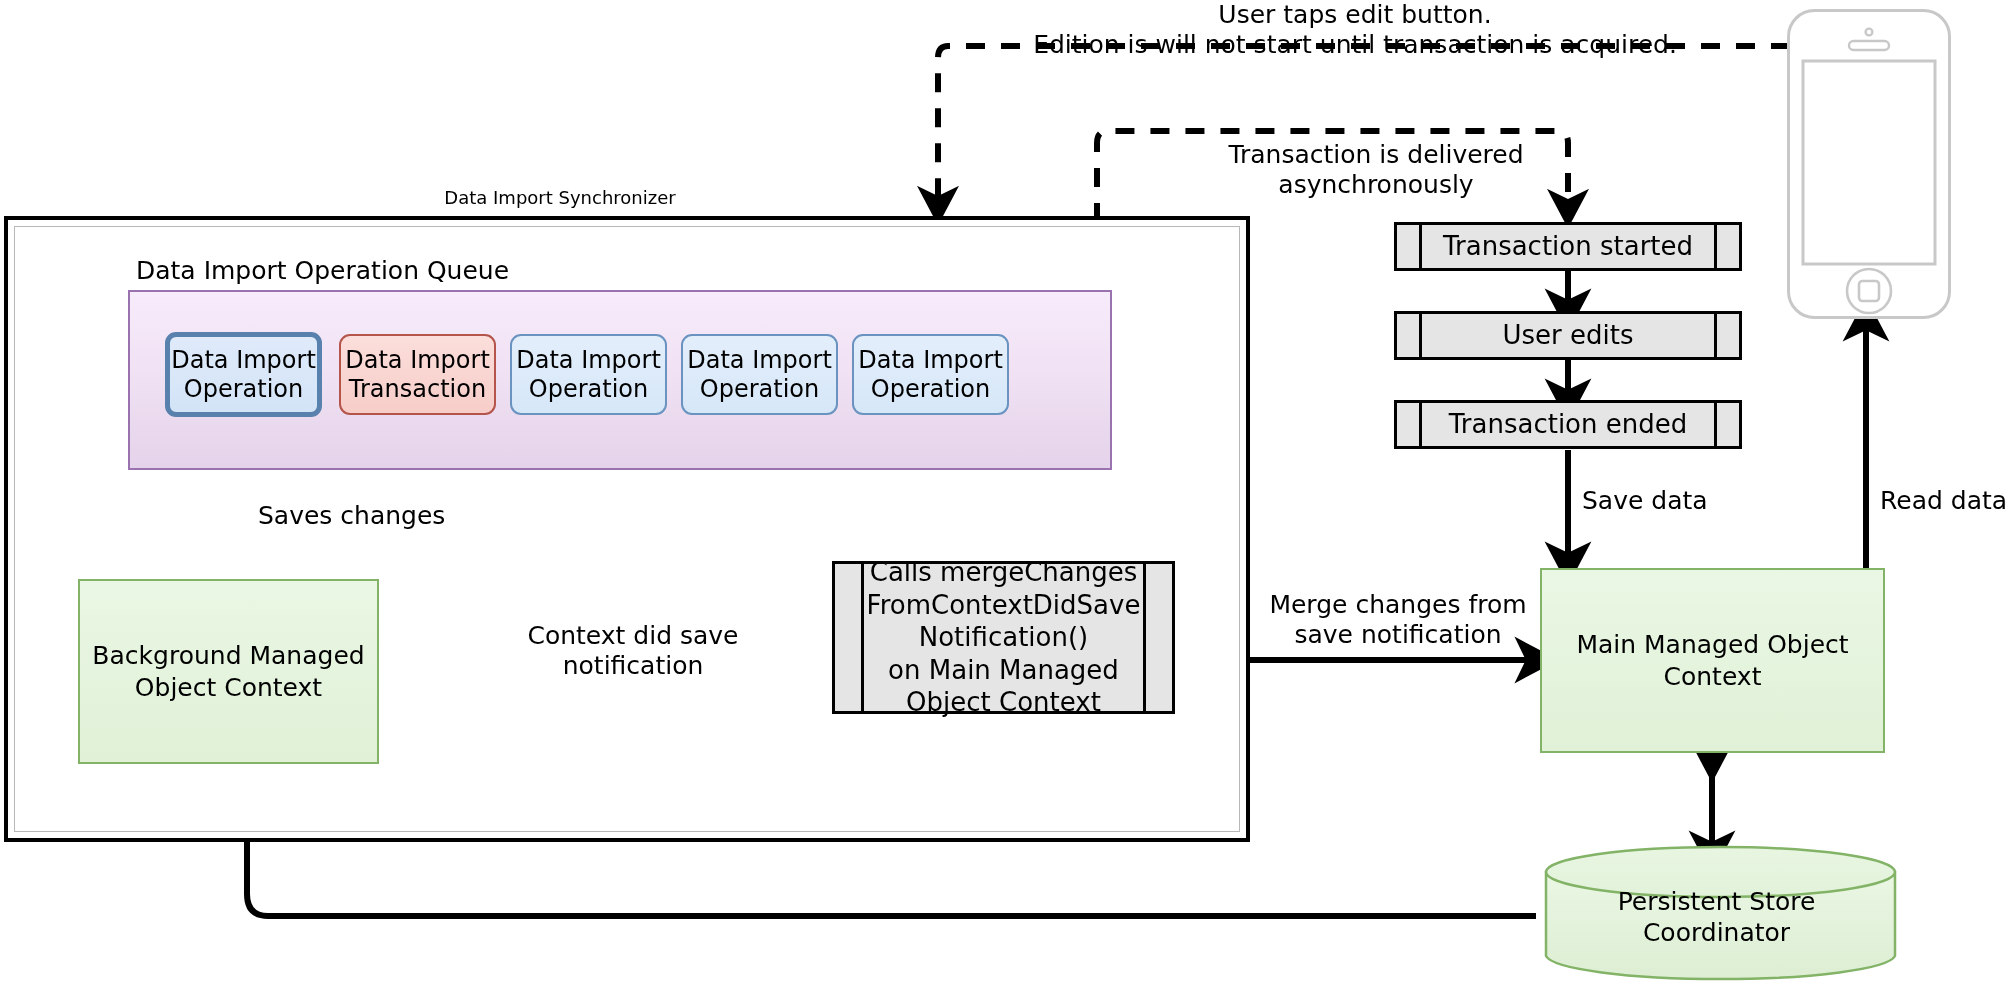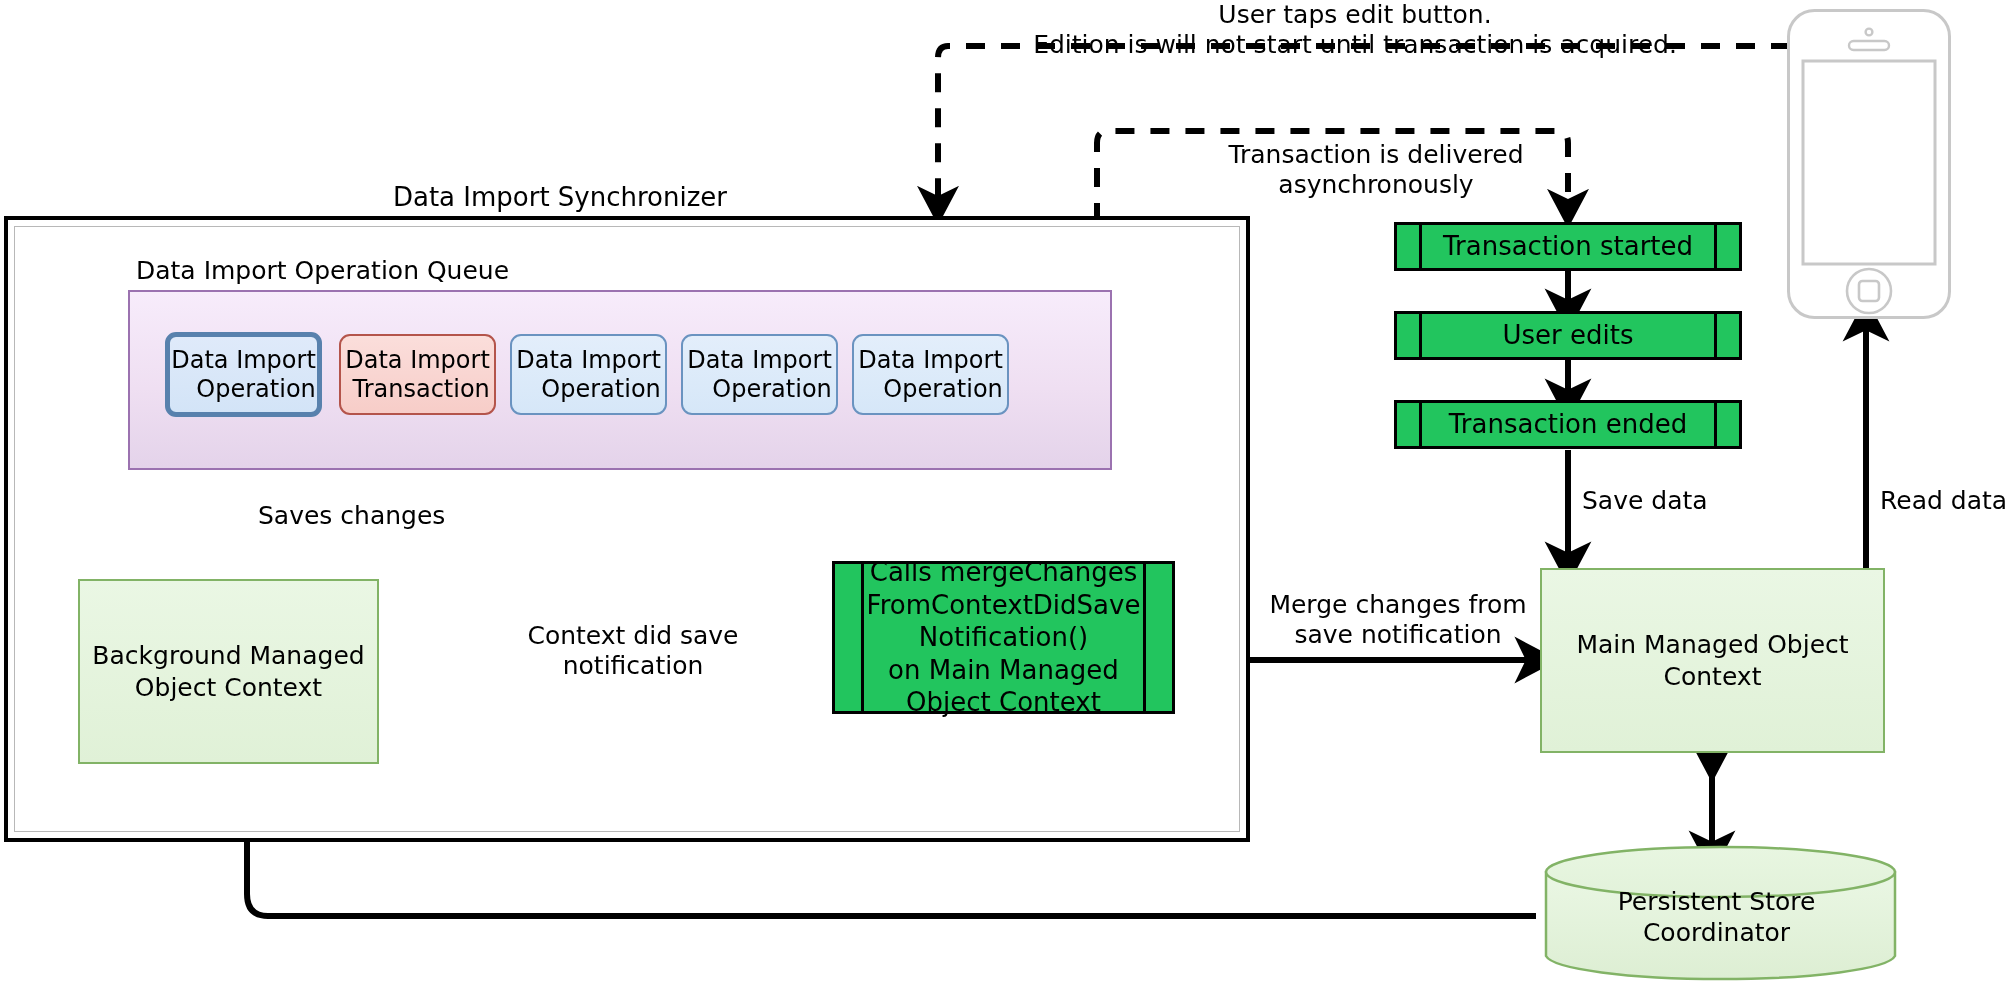--- a/index.html
+++ b/index.html
@@ -16,33 +16,33 @@
 
   
   .sync-outer{
     border:4px solid #000;
     background:#ffffff;
   }
   .sync-inner-line{
     position:absolute;left:6px;top:6px;right:6px;bottom:6px;
     border:1px solid #b8b8b8;pointer-events:none;
   }
-  .sync-title{font-size:26px;}
+  .sync-title{font-size:18px;}
 
   
   .queue-panel{
     border:2px solid #9b72b0;
     background:linear-gradient(180deg,#f7ecfb 0%,#efdff2 55%,#e4d3ea 100%);
   }
   .queue-title{font-size:25px;}
 
   
   .chip{
     position:absolute;box-sizing:border-box;border-radius:11px;
-    display:flex;align-items:center;justify-content:center;text-align:right;
+    display:flex;align-items:center;justify-content:center;text-align:center;
     font-size:24px;line-height:1.2;white-space:pre-line;
   }
   .chip-op{
     background:linear-gradient(180deg,#e3eefb 0%,#d6e7f8 100%);
     border:2px solid #6a93c0;
   }
   .chip-op-active{
     background:linear-gradient(180deg,#dfeafa 0%,#d3e4f7 100%);
     border:5px solid #5881ad;
   }
@@ -53,21 +53,21 @@
 
   
   .ctx-box{
     border:2px solid #82b366;
     background:linear-gradient(180deg,#eaf7e4 0%,#e0f1d7 100%);
     font-size:25px;line-height:1.25;white-space:pre-line;
   }
 
   
   .subproc{
-    border:3px solid #000;background:#22c55e;
+    border:3px solid #000;background:#e5e5e5;
     font-size:26px;line-height:1.25;white-space:pre-line;
   }
   .subproc::before,.subproc::after{
     content:"";position:absolute;top:0;bottom:0;width:3px;background:#000;
   }
   .subproc::before{left:22px;}
   .subproc::after{right:22px;}
   .subproc span{position:relative;z-index:2;padding:0 30px;}
 
   .subproc-wide::before{left:26px;}

